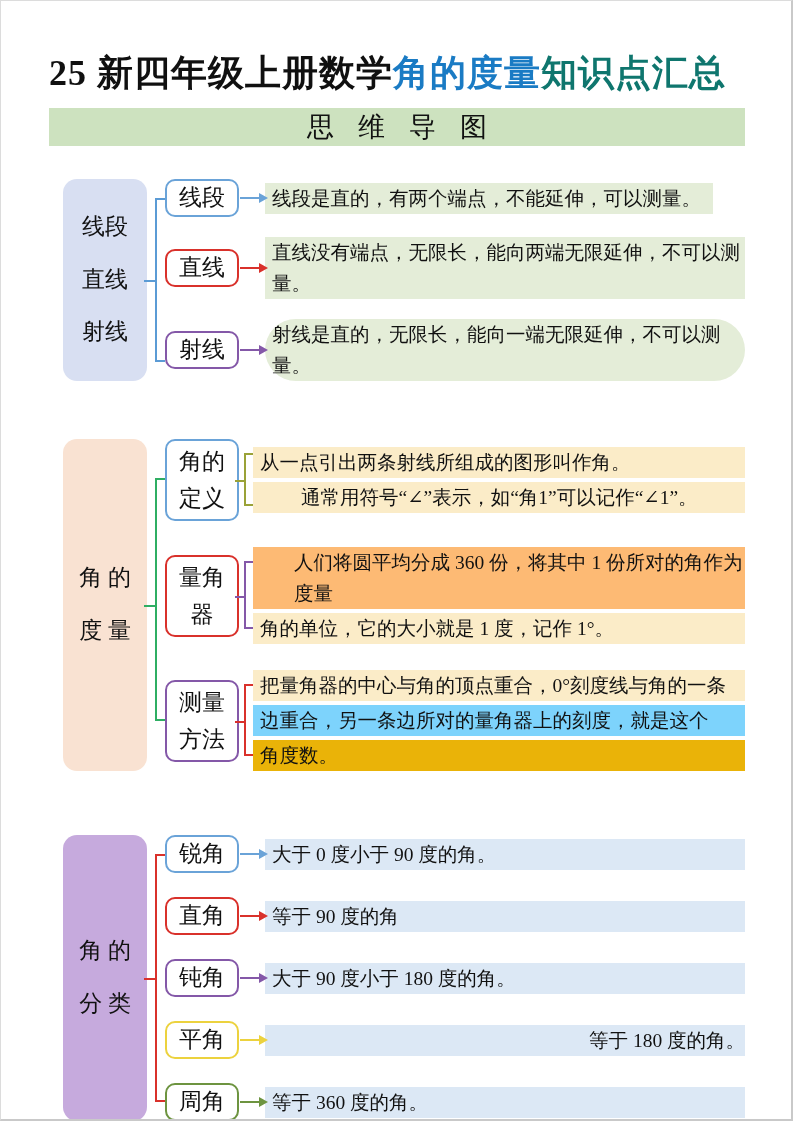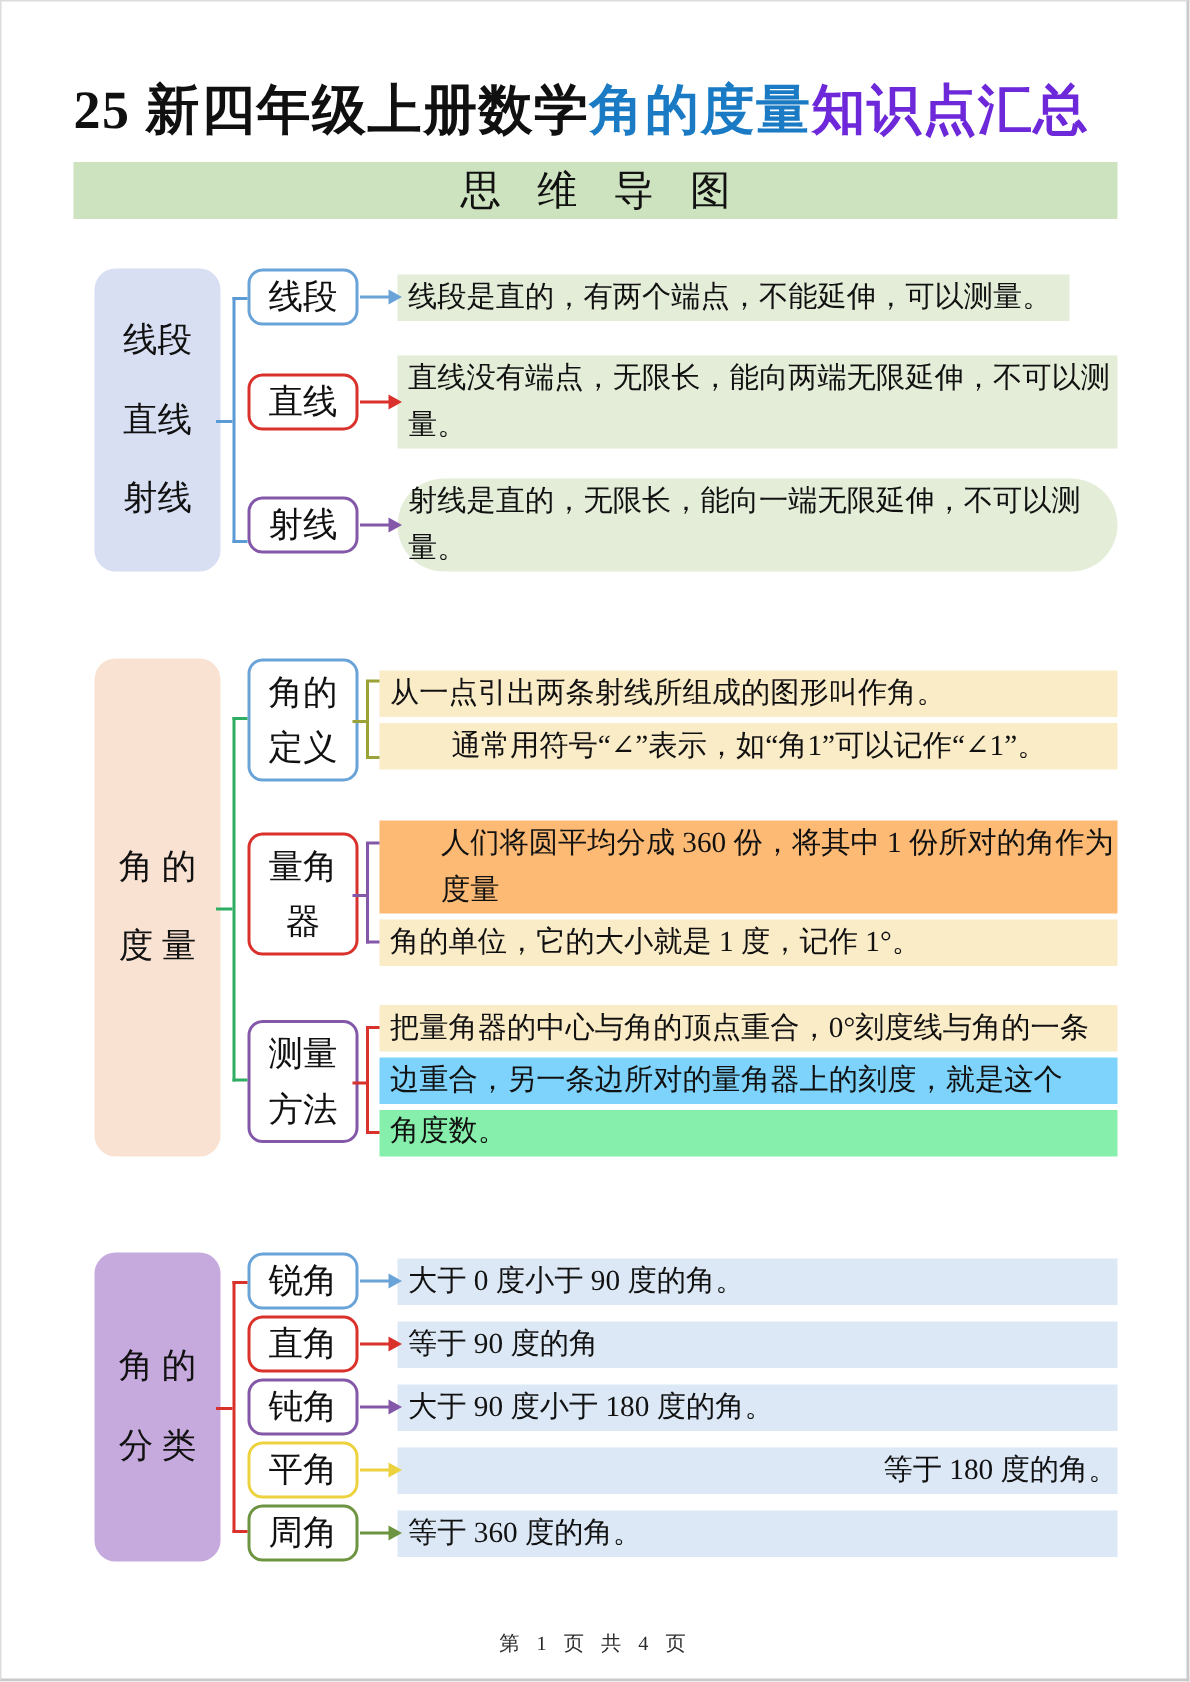--- a/index.html
+++ b/index.html
@@ -25,21 +25,21 @@
   .bracket { width:18px; flex:none; position:relative; }
   .bracket i { position:absolute; display:block; }
   .bracket .v   { left:8px; top:var(--vt); bottom:var(--vb); width:0; border-left:2.5px solid var(--c); }
   .bracket .at  { left:8px; top:var(--vt); width:10px; border-top:2.5px solid var(--c); }
   .bracket .ab  { left:8px; bottom:var(--vb); width:10px; border-top:2.5px solid var(--c); }
   .bracket .stub{ left:-3px; top:50%; width:11px; border-top:2.5px solid var(--c); }
   .branches { flex:1; display:flex; flex-direction:column; justify-content:center; }
   .row { display:flex; align-items:center; }
   .sec1 .row + .row { margin-top:20px; }
   .sec2 .row + .row { margin-top:26px; }
-  .sec3 .row + .row { margin-top:4px; }
+  .sec3 .row + .row { margin-top:24px; }
   .node {
     width:74px; flex:none; border:2.5px solid #888; border-radius:10px; background:#fff;
     text-align:center; font-size:23px; height:38px; line-height:33px;
   }
   .node.tall { height:auto; line-height:37px; padding:2px 0; white-space:pre-line; }
   .arrow { flex:none; width:24px; height:0; border-top:2.5px solid var(--c); position:relative; margin:0 1px; }
   .arrow::after {
     content:""; position:absolute; right:-4px; top:-6.5px; width:0; height:0;
     border-left:9px solid var(--c); border-top:5px solid transparent; border-bottom:5px solid transparent;
   }
@@ -57,21 +57,21 @@
   .sec2 { margin-top:58px; }
   .sec3 { margin-top:64px; }
   .footer { margin-top:46px; text-align:center; font-size:13.5px; letter-spacing:4px; color:#2b2b2b; }
 </style>
 </head>
 <body>
 
 <div class="page">
 
   <div class="title">
-    <span style="color: rgb(16, 16, 16);">25 新四年级上册数学</span><span style="color: rgb(26, 123, 196);">角的度量</span><span style="color: #6d28d9;">知识点汇总</span>
+    <span style="color: rgb(16, 16, 16);">25 新四年级上册数学</span><span style="color: rgb(26, 123, 196);">角的度量</span><span style="color: #0f766e;">知识点汇总</span>
   </div>
 
   <div class="banner" style="background: rgb(205, 226, 191); font-family: Liberation Serif, serif;">思维导图</div>
 
   <div class="section sec1">
     <div class="parent" style="background: rgb(216, 223, 242);">线段
 直线
 射线</div>
     <div class="bracket" style="--vt: 19px; --vb: 19px; --c: #5b9bd5;">
       <i class="v"></i>
@@ -147,21 +147,21 @@
 方法</div>
         <div class="sbracket" style="--c: #d9312b;">
           <i class="v"></i>
             <i class="at"></i>
             <i class="ab"></i>
             <i class="stub"></i>
         </div>
         <div class="textcol">
           <div class="bar" style="background: rgb(251, 236, 200);">把量角器的中心与角的顶点重合，0°刻度线与角的一条</div>
           <div class="bar" style="background: #7dd3fc;">边重合，另一条边所对的量角器上的刻度，就是这个</div>
-          <div class="bar" style="background: #86efac; font-family: Liberation Mono, monospace;">角度数。</div>
+          <div class="bar" style="background: #eab308;">角度数。</div>
         </div>
       </div>
     </div>
   </div>
 
   <div class="section sec3">
     <div class="parent" style="background: rgb(198, 170, 221);">角 的
 分 类</div>
     <div class="bracket" style="--vt: 19px; --vb: 19px; --c: #d9312b;">
       <i class="v"></i>

